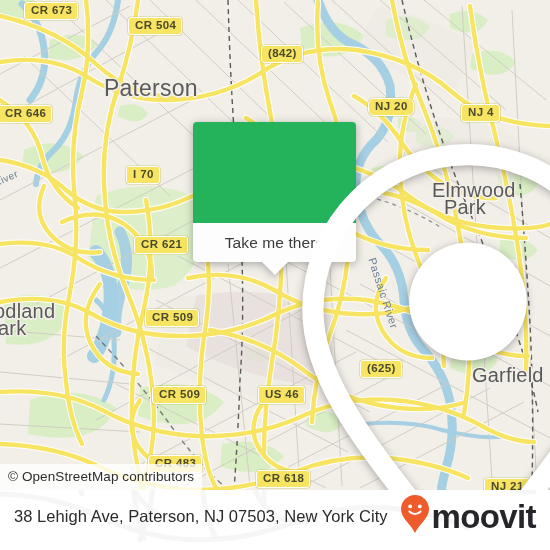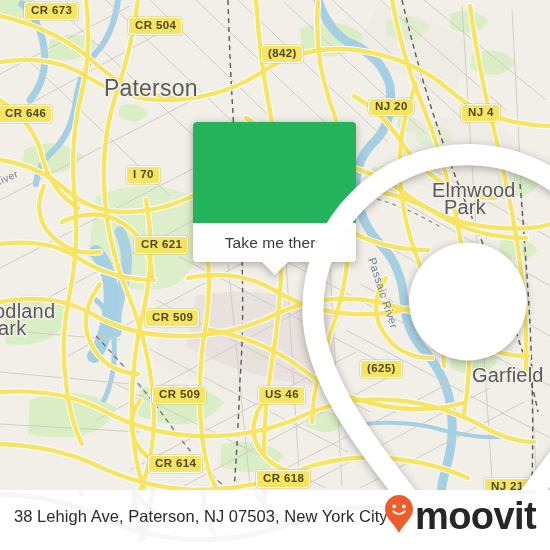--- a/index.html
+++ b/index.html
@@ -126,21 +126,21 @@
     letter-spacing:.05px;
     white-space:nowrap;
   }
   .brand{
     position:absolute;right:14px;top:50%;
     transform:translateY(-50%);
     display:flex;align-items:center;
   }
   .brand-word{
     color:#26262a;
-    font-size:38px;
+    font-size:33px;
     font-weight:700;
     letter-spacing:-.6px;
     line-height:33px;
   }
   .brand-pin{margin-right:1px;}
 </style>
 </head>
 <body>
 
 <div id="app">
@@ -312,24 +312,25 @@
     <div class="shield" style="left:261px;top:45px;">(842)</div>
     <div class="shield" style="left:461px;top:60px;margin-top:44px;">NJ 4</div>
     <div class="shield" style="left:-2px;top:105px;">CR 646</div>
     <div class="shield" style="left:368px;top:98px;border-radius:6px;">NJ 20</div>
     <div class="shield" style="left:126px;top:166px;">I 70</div>
     <div class="shield" style="left:134px;top:236px;">CR 621</div>
     <div class="shield" style="left:145px;top:309px;">CR 509</div>
     <div class="shield" style="left:152px;top:386px;">CR 509</div>
     <div class="shield" style="left:360px;top:352px;margin-top:8px;">(625)</div>
     <div class="shield" style="left:258px;top:386px;">US 46</div>
-    <div class="shield" style="left:148px;top:455px;">CR 614</div>
+    <div class="shield" style="left:148px;top:455px;">CR 483</div>
     <div class="shield" style="left:256px;top:470px;">CR 618</div>
     <div class="shield" style="left:440px;top:478px;margin-left:44px;">NJ 21</div>
 
+    <div class="attrib">© OpenStreetMap contributors</div>
 
     <div class="popup">
       <div class="popup-top">
         <span class="pin-icon">
           <svg width="46" height="60" viewBox="0 0 46 60">
             <path d="M23 4 C12.5 4 4 12.5 4 23 C4 34 15 44 23 56 C31 44 42 34 42 23 C42 12.5 33.5 4 23 4 Z" fill="none" stroke="#ffffff" stroke-width="2.6" stroke-linejoin="round"></path>
             <circle cx="23" cy="22" r="7.2" fill="#ffffff"></circle>
           </svg>
         </span>
       </div>

